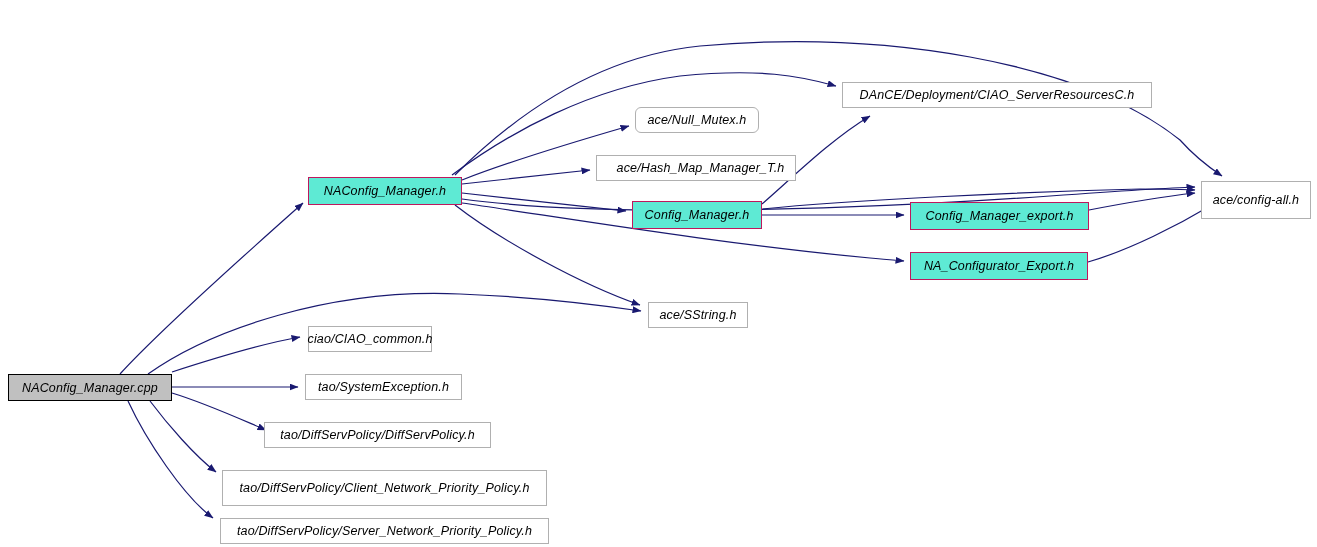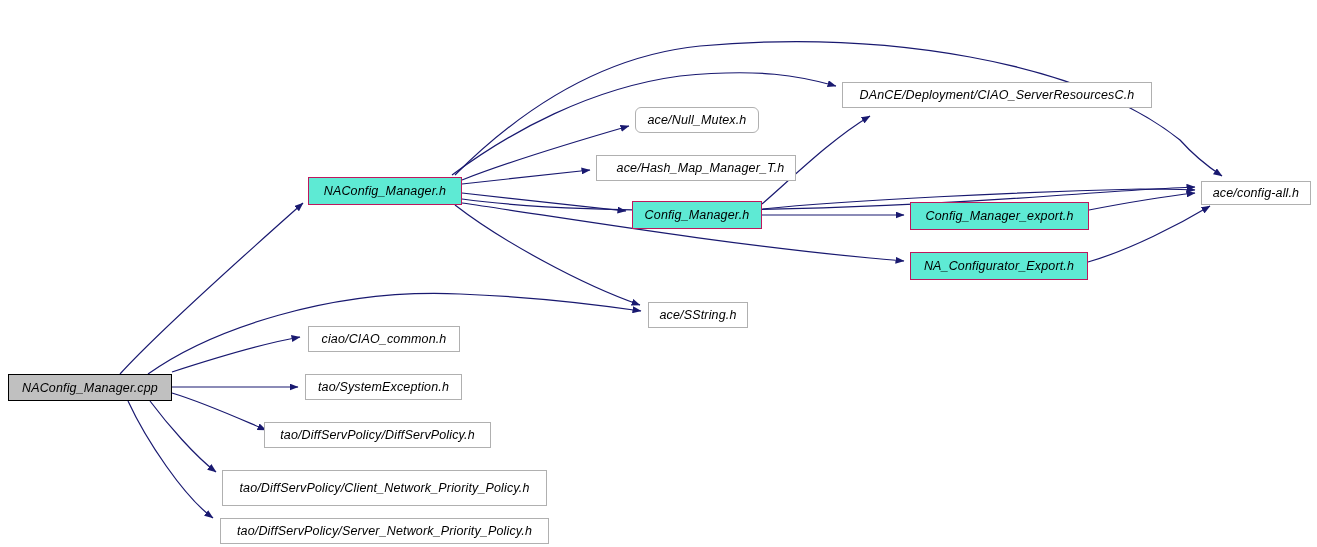--- a/index.html
+++ b/index.html
@@ -101,27 +101,27 @@
       </div>
       <div class="node-box hdr" style="left: 632px; top: 201px; width: 130px; height: 28px;">
         <span class="node-label">Config_Manager.h</span>
       </div>
       <div class="node-box hdr" style="left: 910px; top: 202px; width: 179px; height: 28px;">
         <span class="node-label">Config_Manager_export.h</span>
       </div>
       <div class="node-box hdr" style="left: 910px; top: 252px; width: 178px; height: 28px;">
         <span class="node-label">NA_Configurator_Export.h</span>
       </div>
-      <div class="node-box" style="left: 1201px; top: 181px; width: 110px; height: 24px;">
+      <div class="node-box" style="left: 1201px; top: 181px; width: 110px; height: 38px;">
         <span class="node-label">ace/config-all.h</span>
       </div>
       <div class="node-box" style="left: 648px; top: 302px; width: 100px; height: 26px;">
         <span class="node-label">ace/SString.h</span>
       </div>
-      <div class="node-box" style="left: 308px; top: 326px; width: 152px; height: 26px;">
+      <div class="node-box" style="left: 308px; top: 326px; width: 124px; height: 26px;">
         <span class="node-label">ciao/CIAO_common.h</span>
       </div>
       <div class="node-box" style="left: 305px; top: 374px; width: 157px; height: 26px;">
         <span class="node-label">tao/SystemException.h</span>
       </div>
       <div class="node-box" style="left: 264px; top: 422px; width: 227px; height: 26px;">
         <span class="node-label">tao/DiffServPolicy/DiffServPolicy.h</span>
       </div>
       <div class="node-box" style="left: 222px; top: 470px; width: 325px; height: 36px;">
         <span class="node-label">tao/DiffServPolicy/Client_Network_Priority_Policy.h</span>

